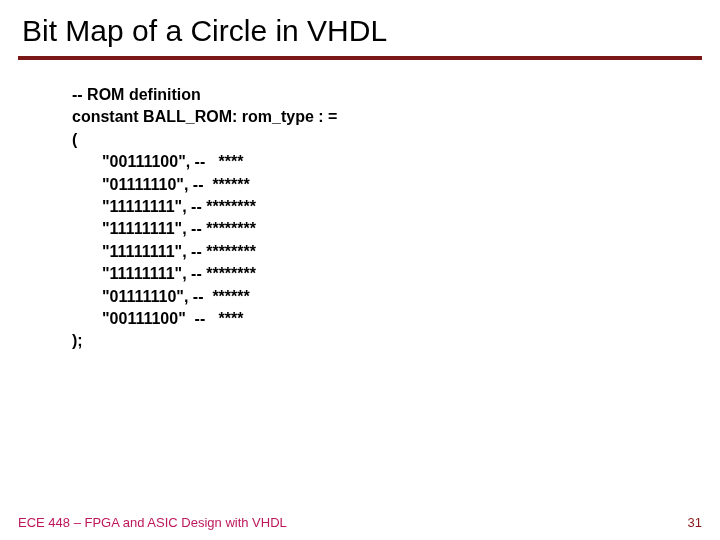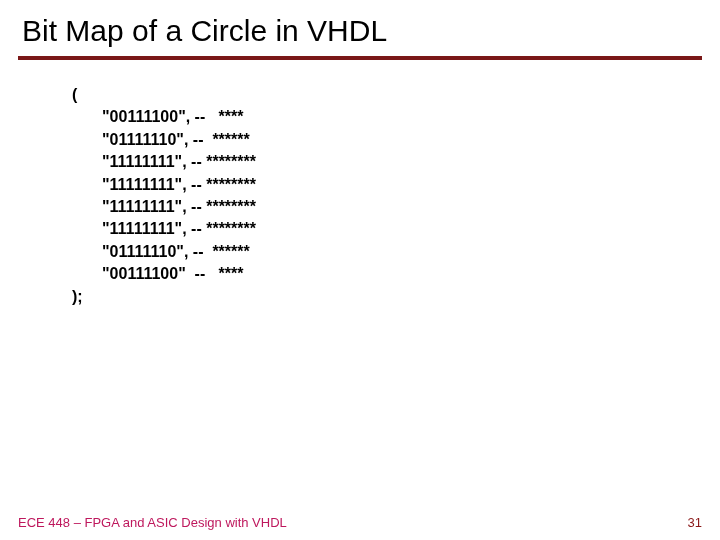--- a/index.html
+++ b/index.html
@@ -47,20 +47,22 @@
     .footer-left { color: #be185d; }
     .footer-right { color: #8a1818; }
   </style>
 </head>
 <body>
 
 <div class="title">Bit Map of a Circle in VHDL</div>
 <div class="title-underline"></div>
 
 <div class="content">
+  <div class="line indent1">-- ROM definition</div>
+  <div class="line indent1">constant BALL_ROM: rom_type : =</div>
   <div class="line indent1">(</div>
   <div class="line indent2">"00111100", --   ****</div>
   <div class="line indent2">"01111110", --  ******</div>
   <div class="line indent2">"11111111", -- ********</div>
   <div class="line indent2">"11111111", -- ********</div>
   <div class="line indent2">"11111111", -- ********</div>
   <div class="line indent2">"11111111", -- ********</div>
   <div class="line indent2">"01111110", --  ******</div>
   <div class="line indent2">"00111100"  --   ****</div>
   <div class="line indent1">);</div>

